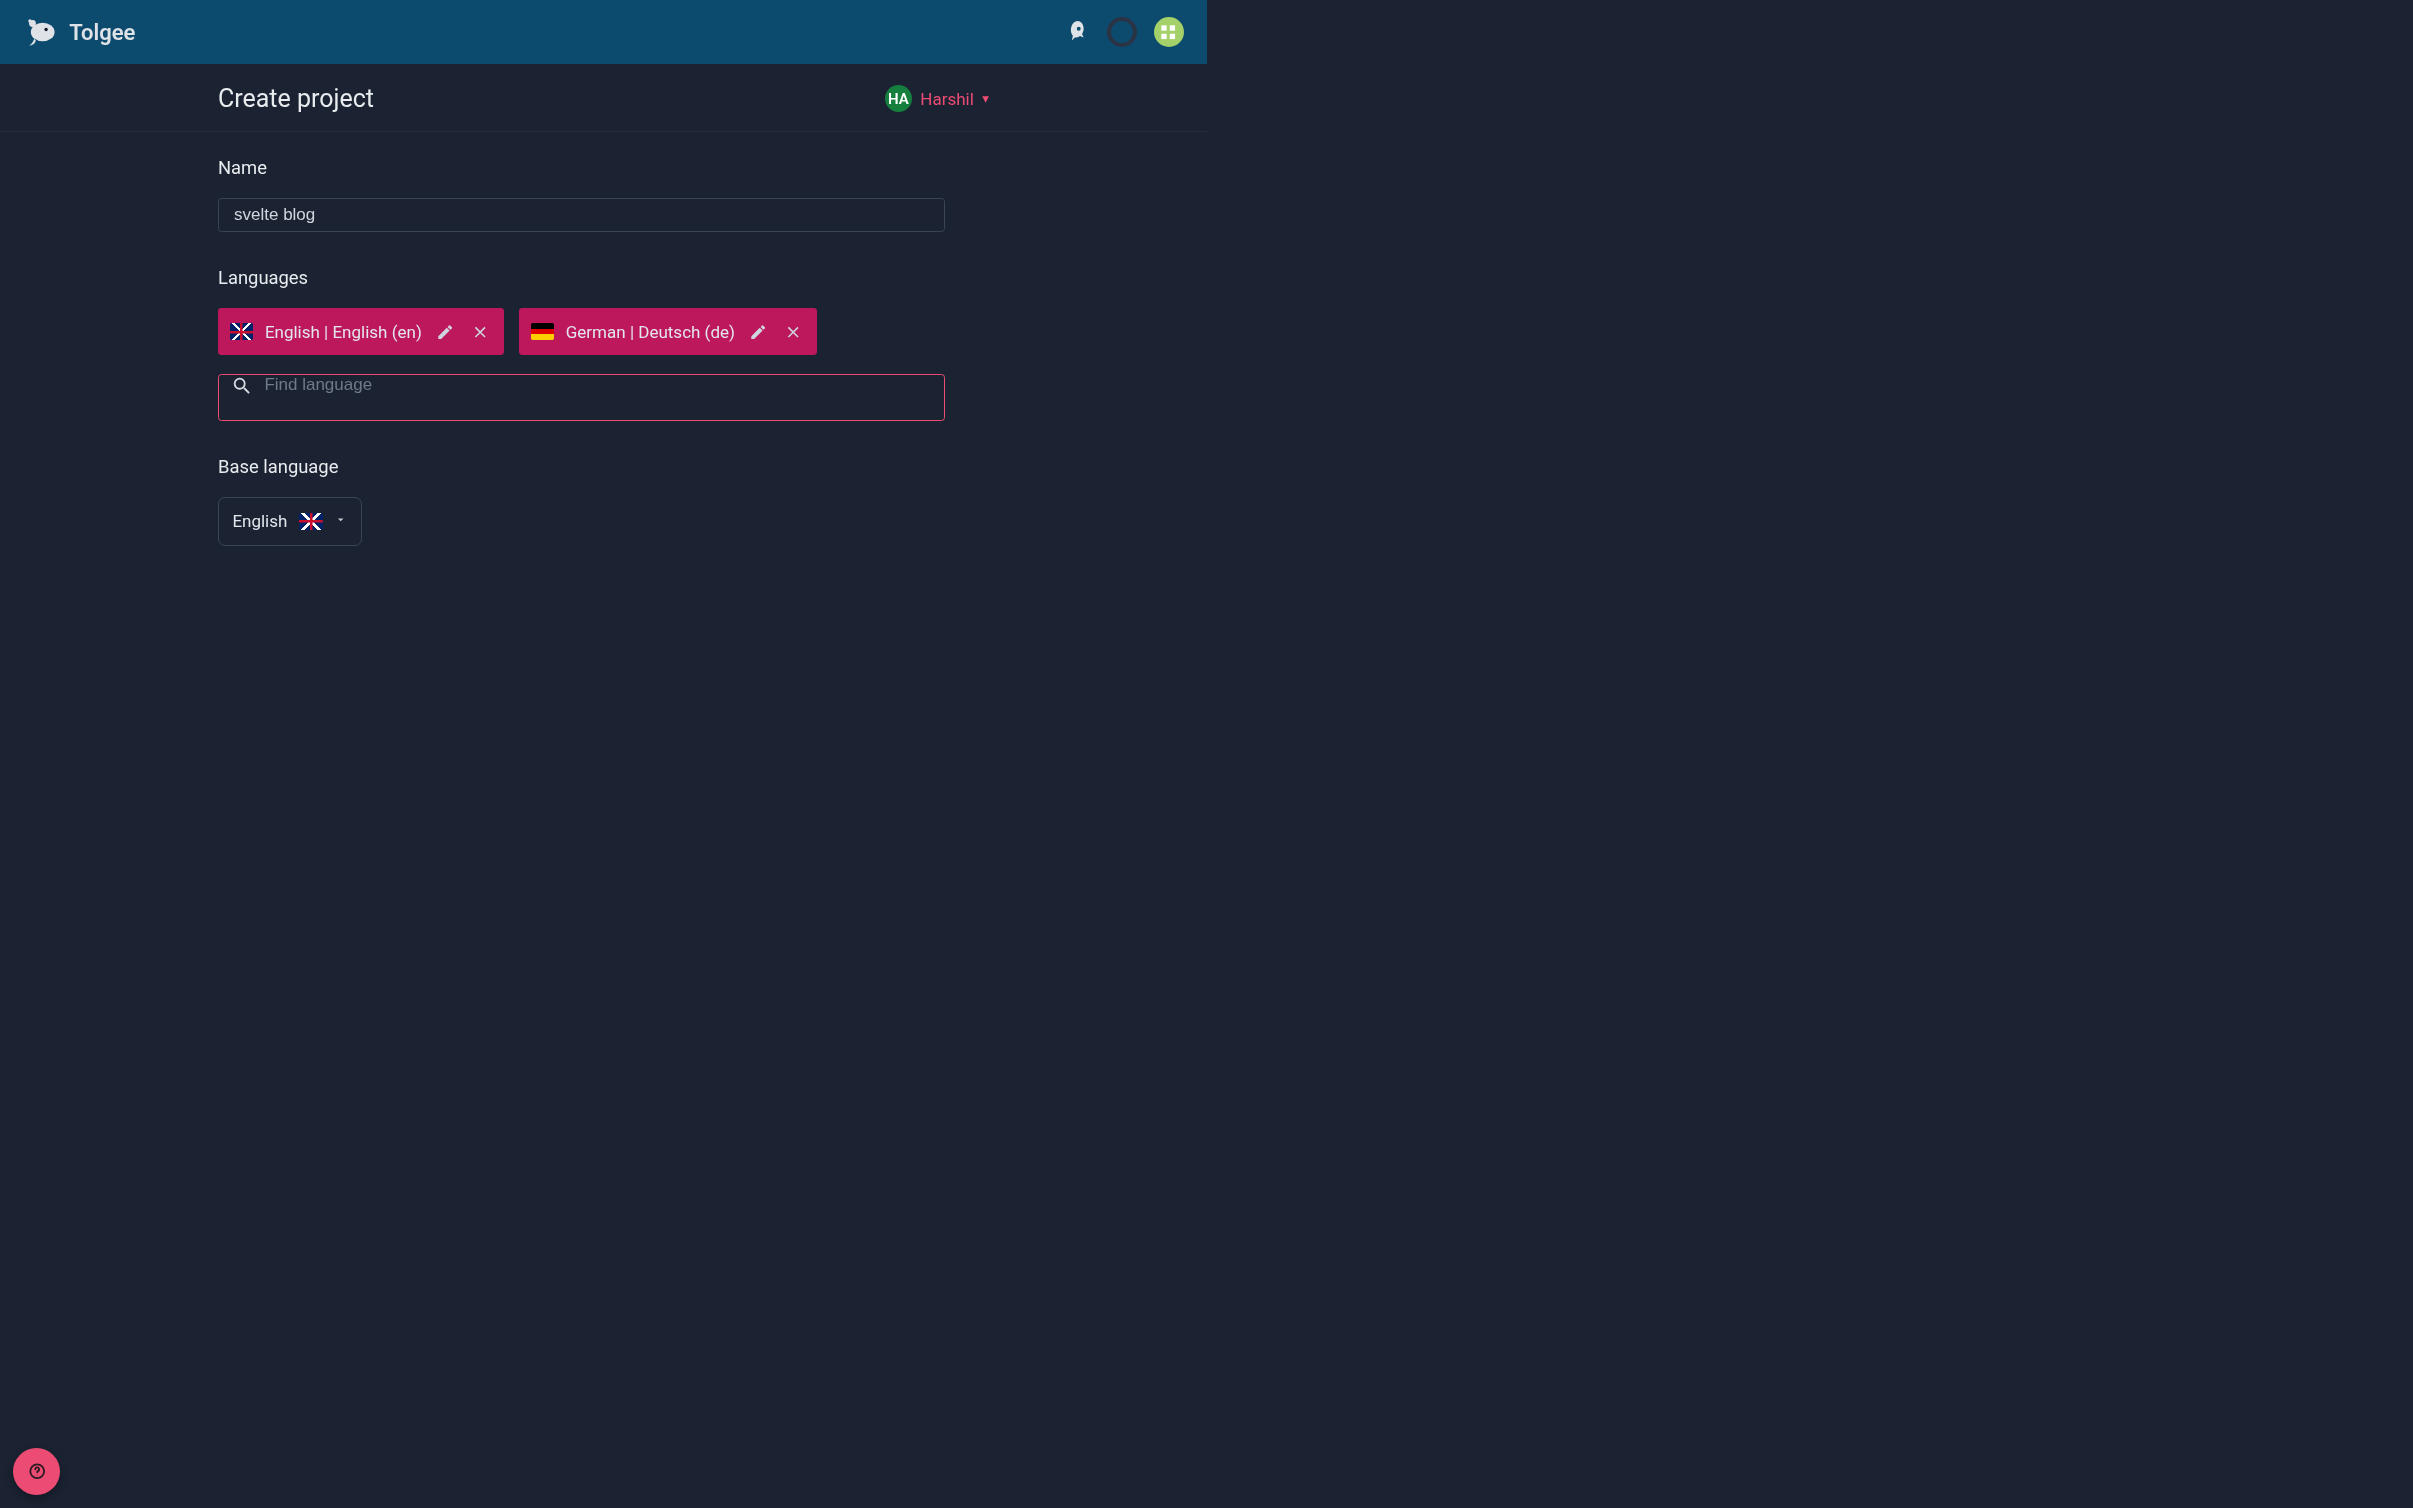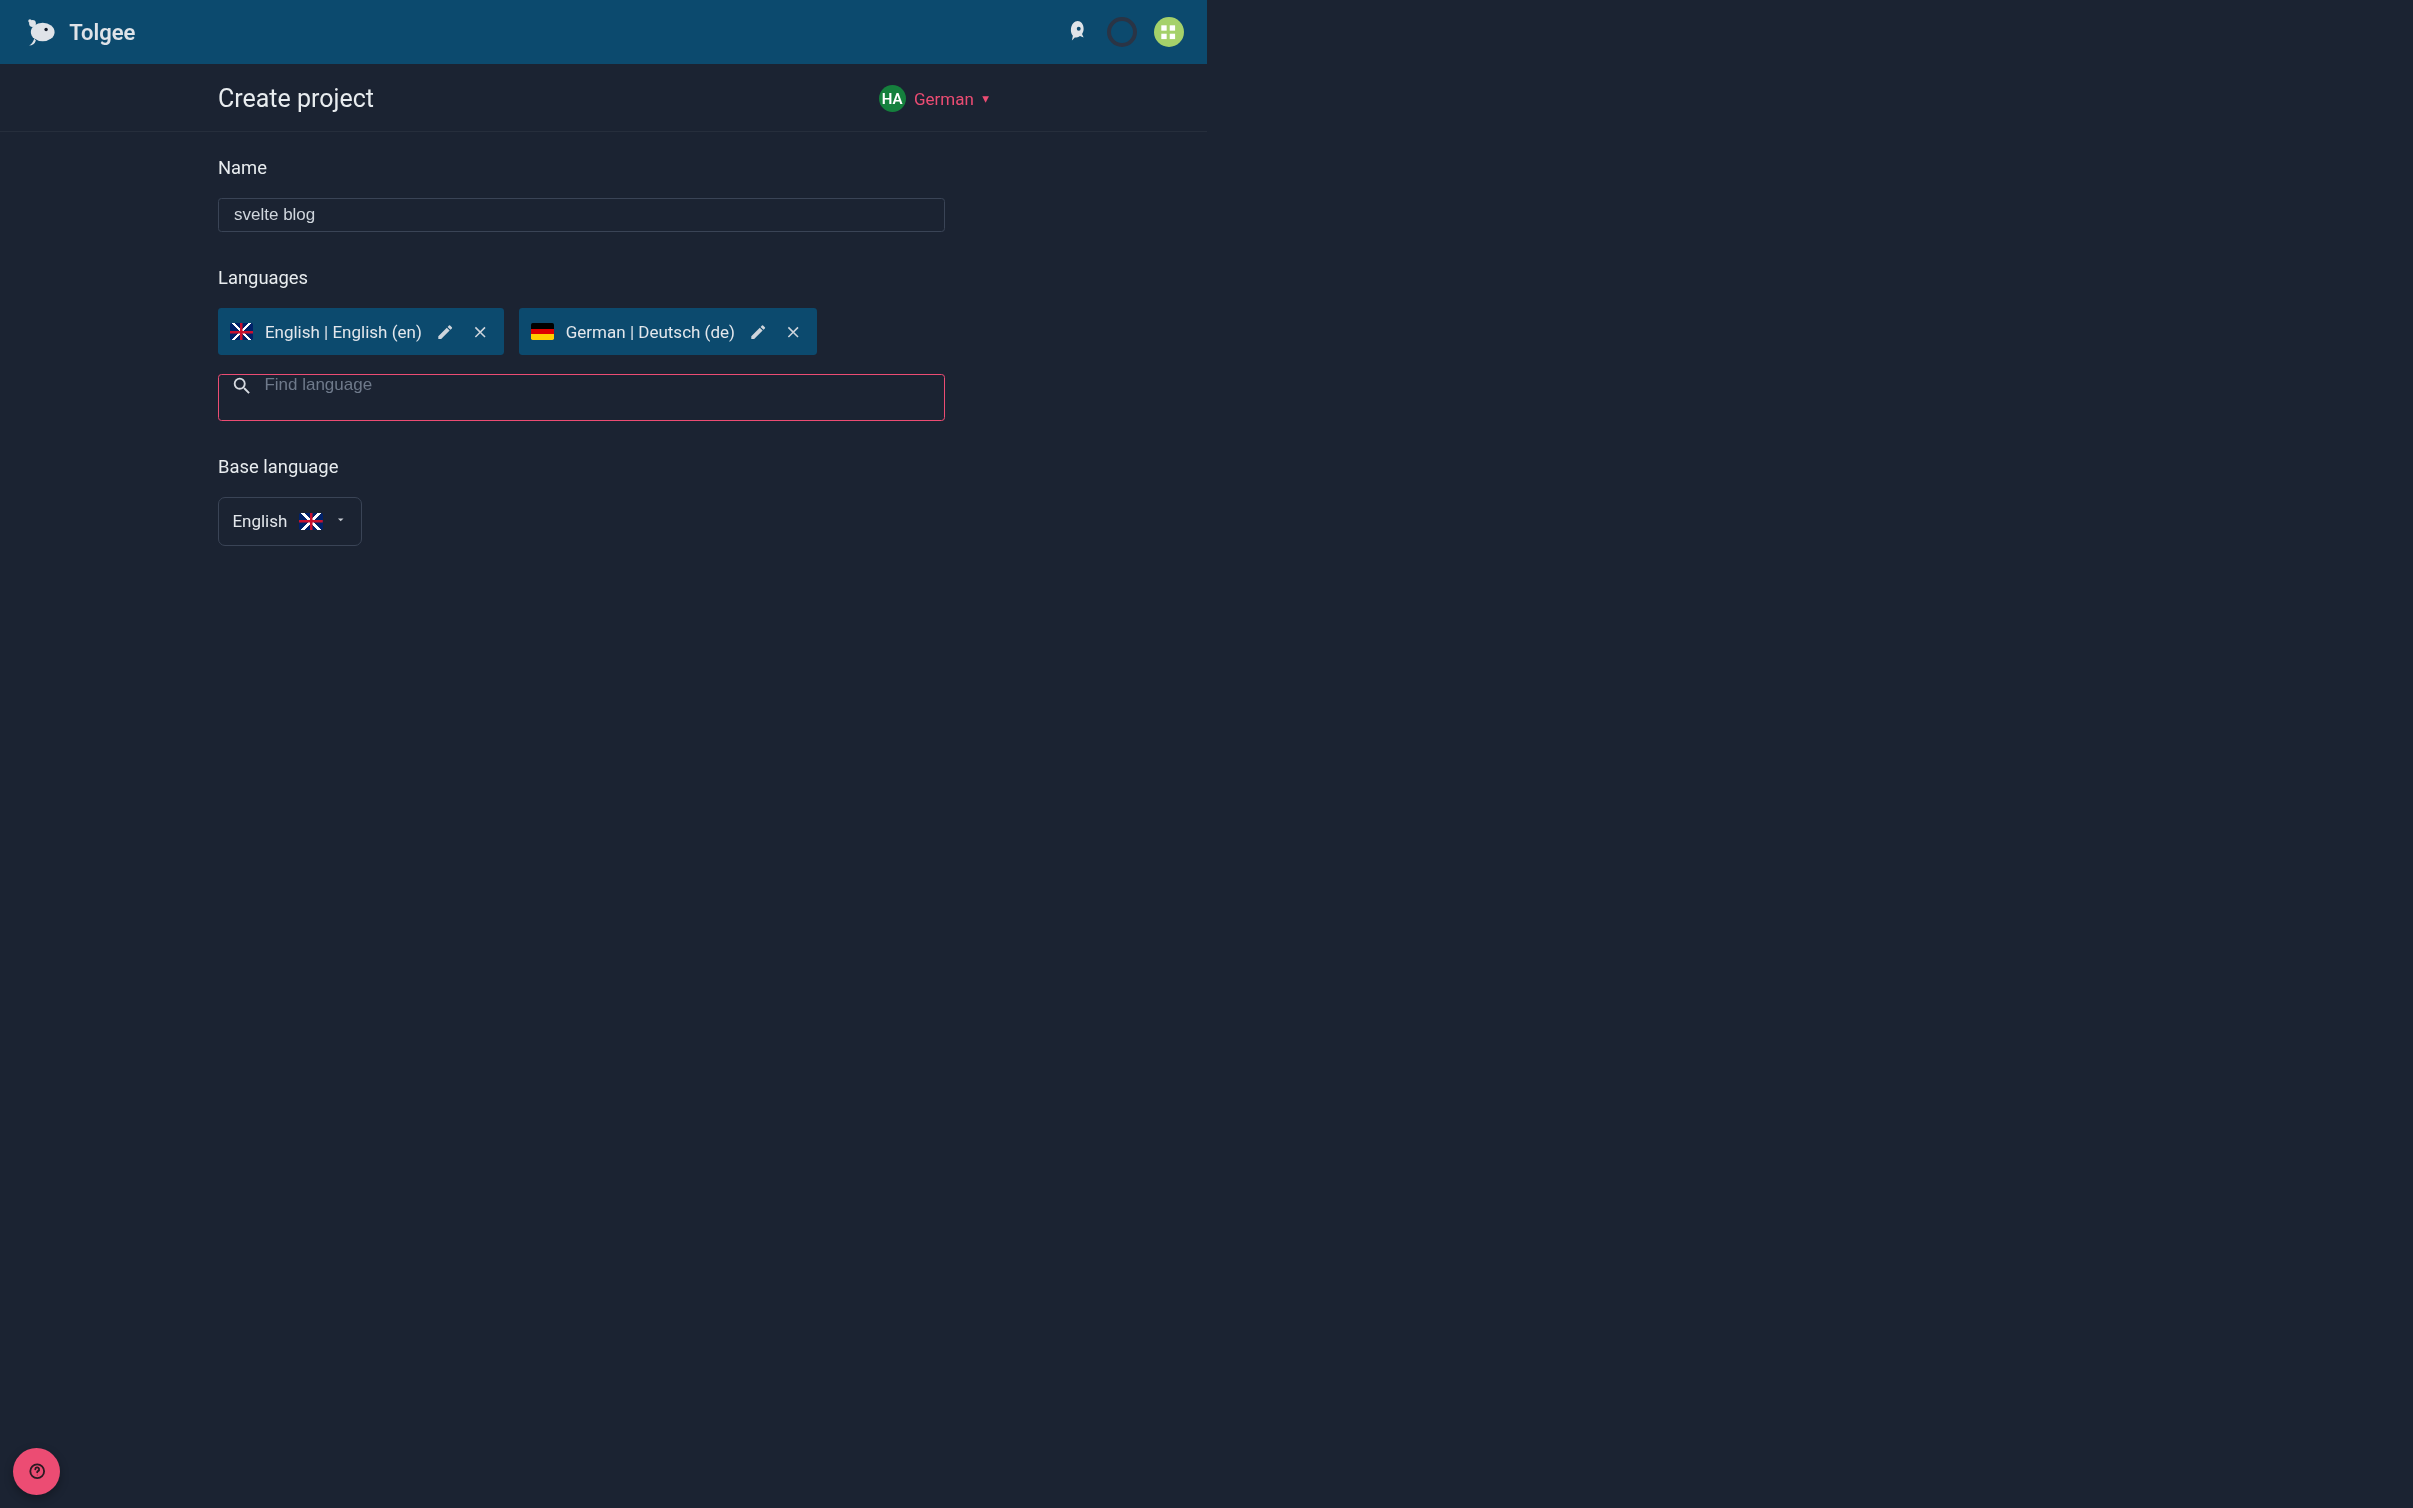--- a/index.html
+++ b/index.html
@@ -96,21 +96,21 @@
   padding: 0 15px;
   color: #d0d6dd;
   font-size: 17px;
   outline: none;
 }
 .section { margin-bottom: 35px; }
 .languages-row {
   display: flex; gap: 15px; margin-bottom: 18.4px;
 }
 .lang-chip {
-  background: #0c4a6e;
+  background: #be185d;
   border-radius: 3.4px;
   height: 47px;
   display:flex; align-items:center;
   padding: 0 11.7px;
   gap: 11.7px;
 }
 .flag { width:23.5px; height:17px; border-radius:1.7px; display:inline-block; }
 .flag-uk {
   background:
     linear-gradient(#c8102e,#c8102e) center/100% 2.5px no-repeat,
@@ -216,21 +216,21 @@
         </svg>
     </span>
   </div>
 </div>
 
 <div class="page">
   <div class="page-header">
     <h1 class="page-title">Create project</h1>
     <div class="owner">
       <span class="owner-badge">HA</span>
-      <span class="owner-name">German</span>
+      <span class="owner-name">Harshil</span>
       <span class="chev">▾</span>
     </div>
   </div>
 
   <div class="form">
 
     <div class="section">
       <div class="field-label">Name</div>
       <input class="text-input" value="svelte blog" style="">
     </div>

